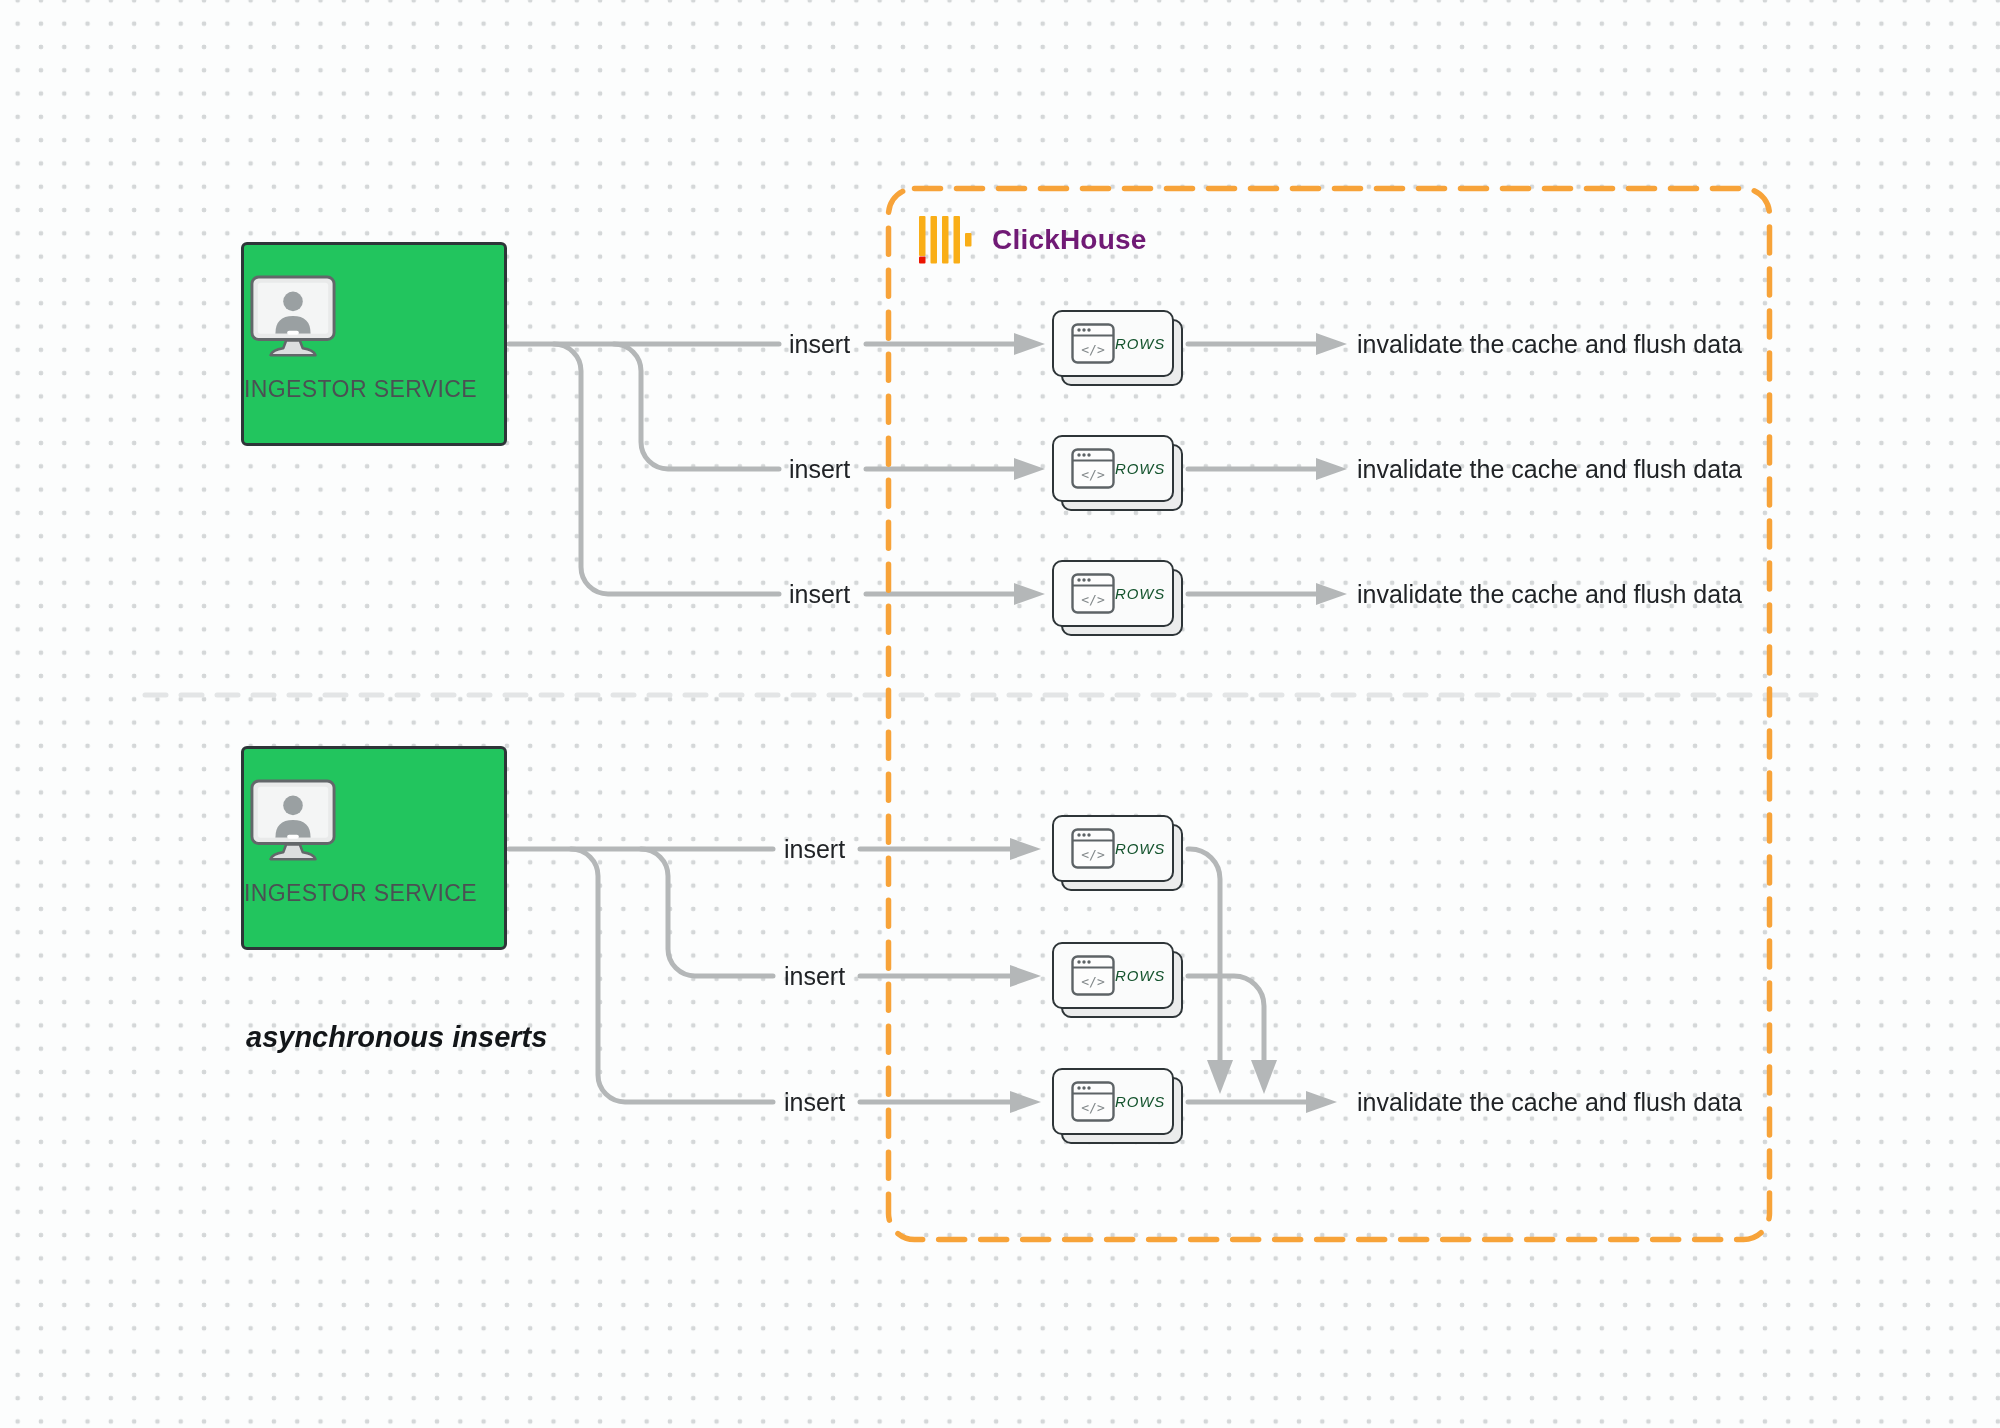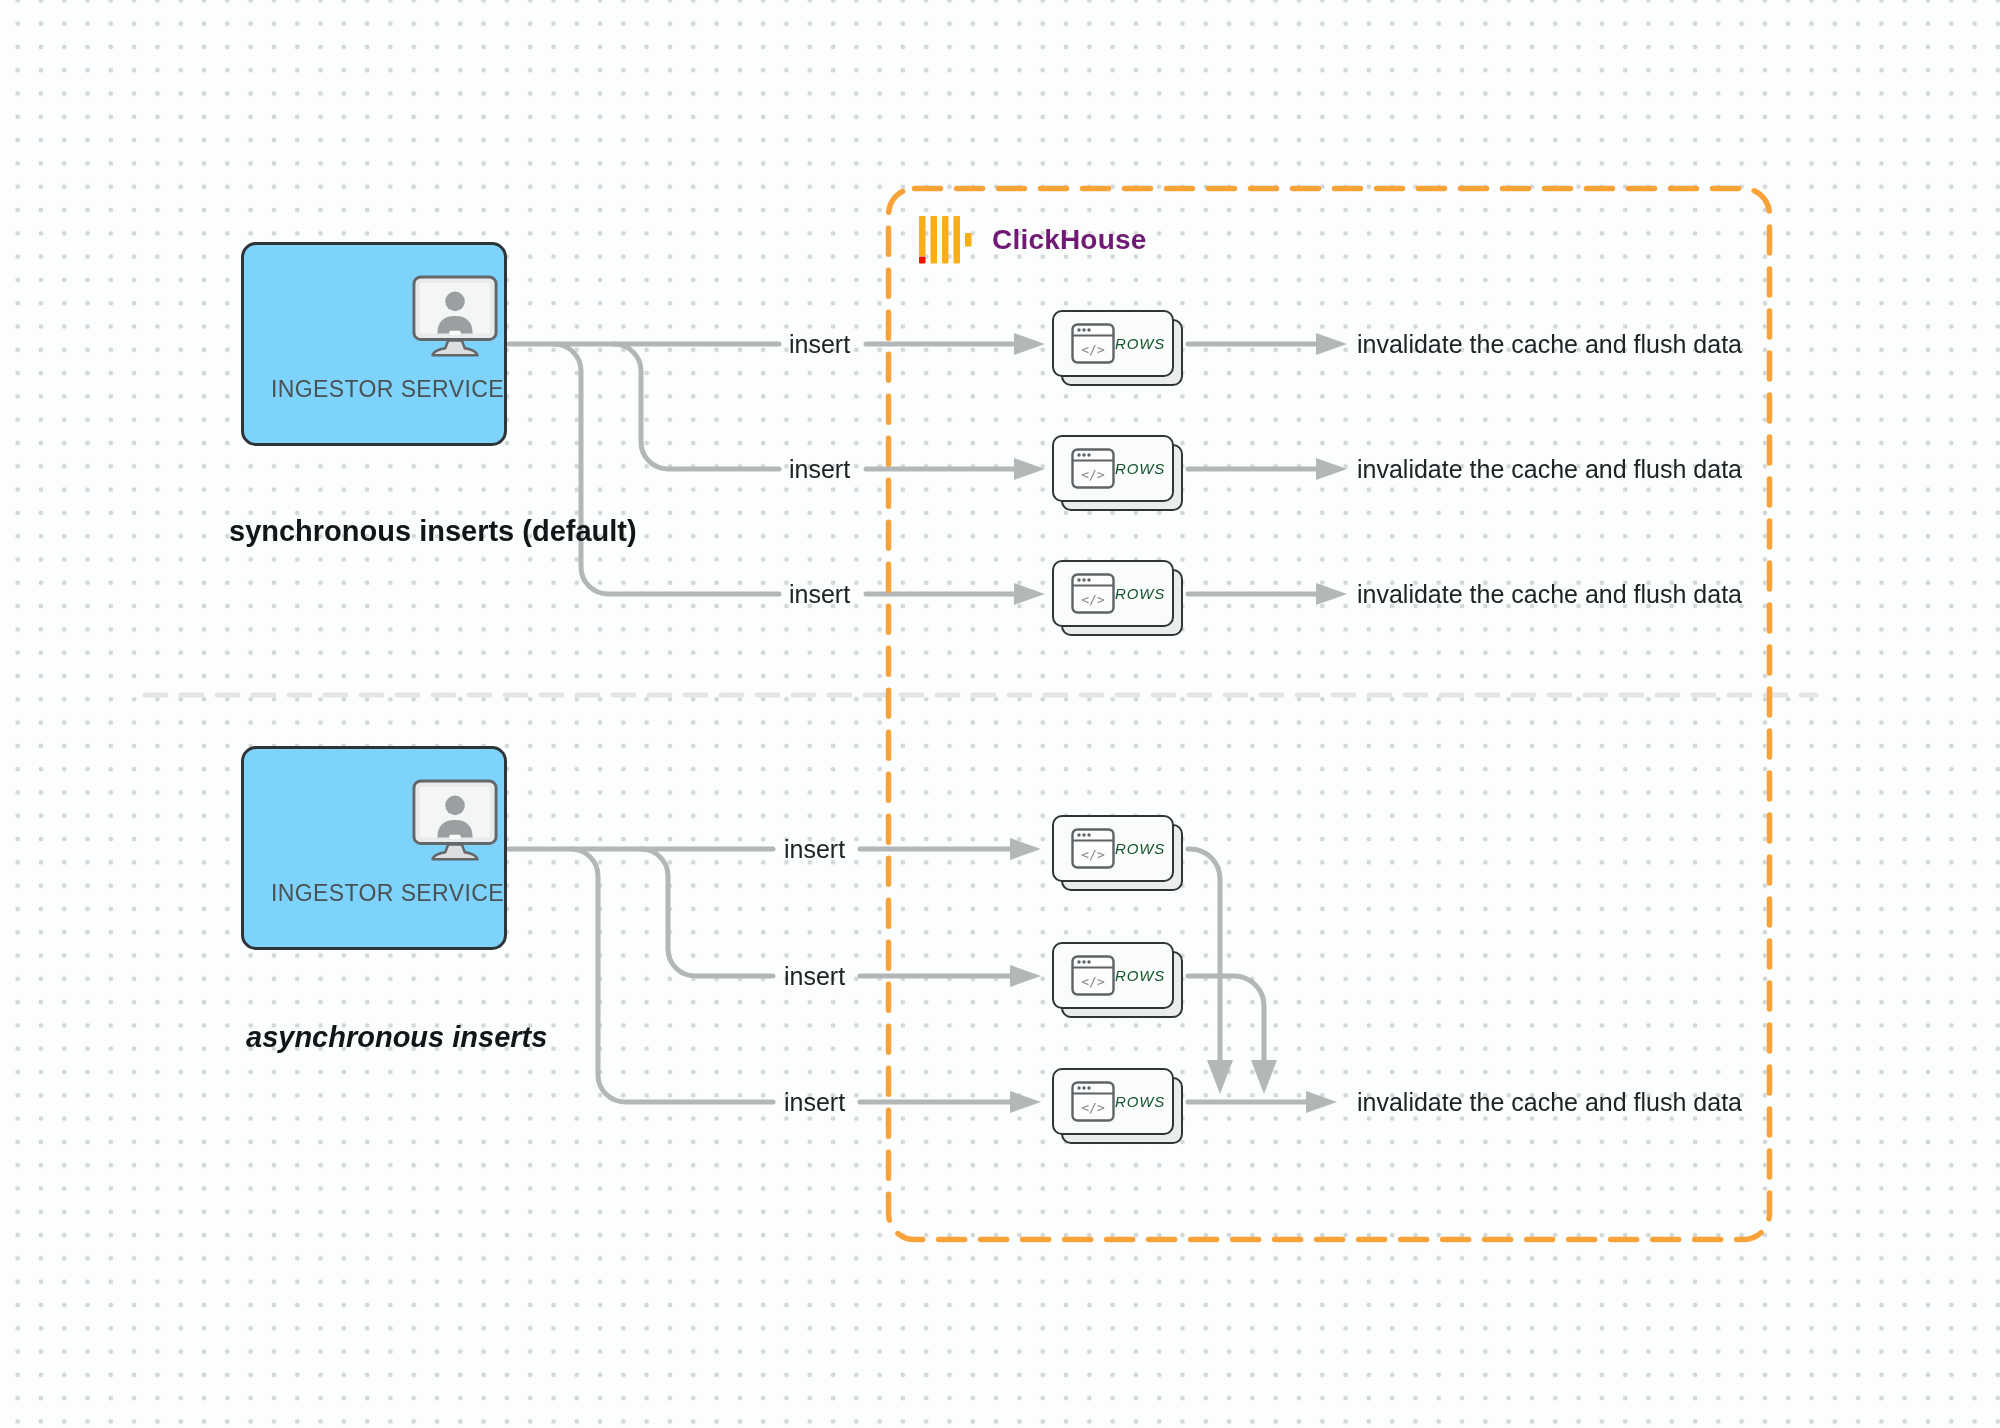--- a/index.html
+++ b/index.html
@@ -11,23 +11,23 @@
     background-image:radial-gradient(circle, #d4d7d8 2.1px, rgba(212,215,216,0) 2.6px);
     background-size:23.3px 23.3px;
     background-position:6px 12px;
   }
   .stage{position:absolute;inset:0;}
   svg.wires{position:absolute;left:0;top:0;z-index:1;}
   .abs{position:absolute;z-index:2;}
 
   
   .ingestor-box{
-    width:266px;height:204px;border:3.5px solid #2e3538;border-radius:15px;
-    background:#7dd3fc;box-sizing:border-box;
-    display:flex;flex-direction:column;align-items:flex-end;
+    width:266px;height:204px;border:3.5px solid #2e3538;border-radius:6px;
+    background:#22c55e;box-sizing:border-box;
+    display:flex;flex-direction:column;align-items:flex-start;
     padding-top:30px;
   }
   .ingestor-label{
     margin-top:13px;font-size:23px;color:#4b5053;letter-spacing:.4px;white-space:nowrap;
   }
 
   
   .caption{font-size:29px;font-weight:bold;color:#131619;white-space:nowrap;}
 
   
@@ -116,21 +116,20 @@
       <g clip-path="url(#scr1)" fill="#9aa0a2">
         <circle cx="50" cy="27" r="10"></circle>
         <path d="M32,60 Q32,42 50,42 Q68,42 68,60 Z"></path>
       </g>
       <rect x="44" y="57" width="12" height="4" rx="2" fill="#ffffff"></rect>
       <path d="M43,67 L40,75 Q29,76.5 27,82 H73 Q71,76.5 60,75 L57,67 Z" fill="#dcdedf" stroke="#63676a" stroke-width="2.6" stroke-linejoin="round"></path>
     </svg>
     <div class="ingestor-label">INGESTOR SERVICE</div>
   </div>
 
-  <div class="abs caption" style="left:229px;top:515px;">synchronous inserts (default)</div>
 
   <div class="abs ingestor-box" style="left:241px;top:746px;">
     <svg width="98" height="88" viewBox="0 0 100 90">
       <rect x="8" y="2" width="84" height="64" rx="7" fill="#e9eaea" stroke="#63676a" stroke-width="3"></rect>
       <clipPath id="scr2">
           <rect x="14" y="8" width="72" height="52" rx="3"></rect>
         </clipPath>
       <rect x="14" y="8" width="72" height="52" rx="3" fill="#f4f5f5"></rect>
       <g clip-path="url(#scr2)" fill="#9aa0a2">
         <circle cx="50" cy="27" r="10"></circle>

